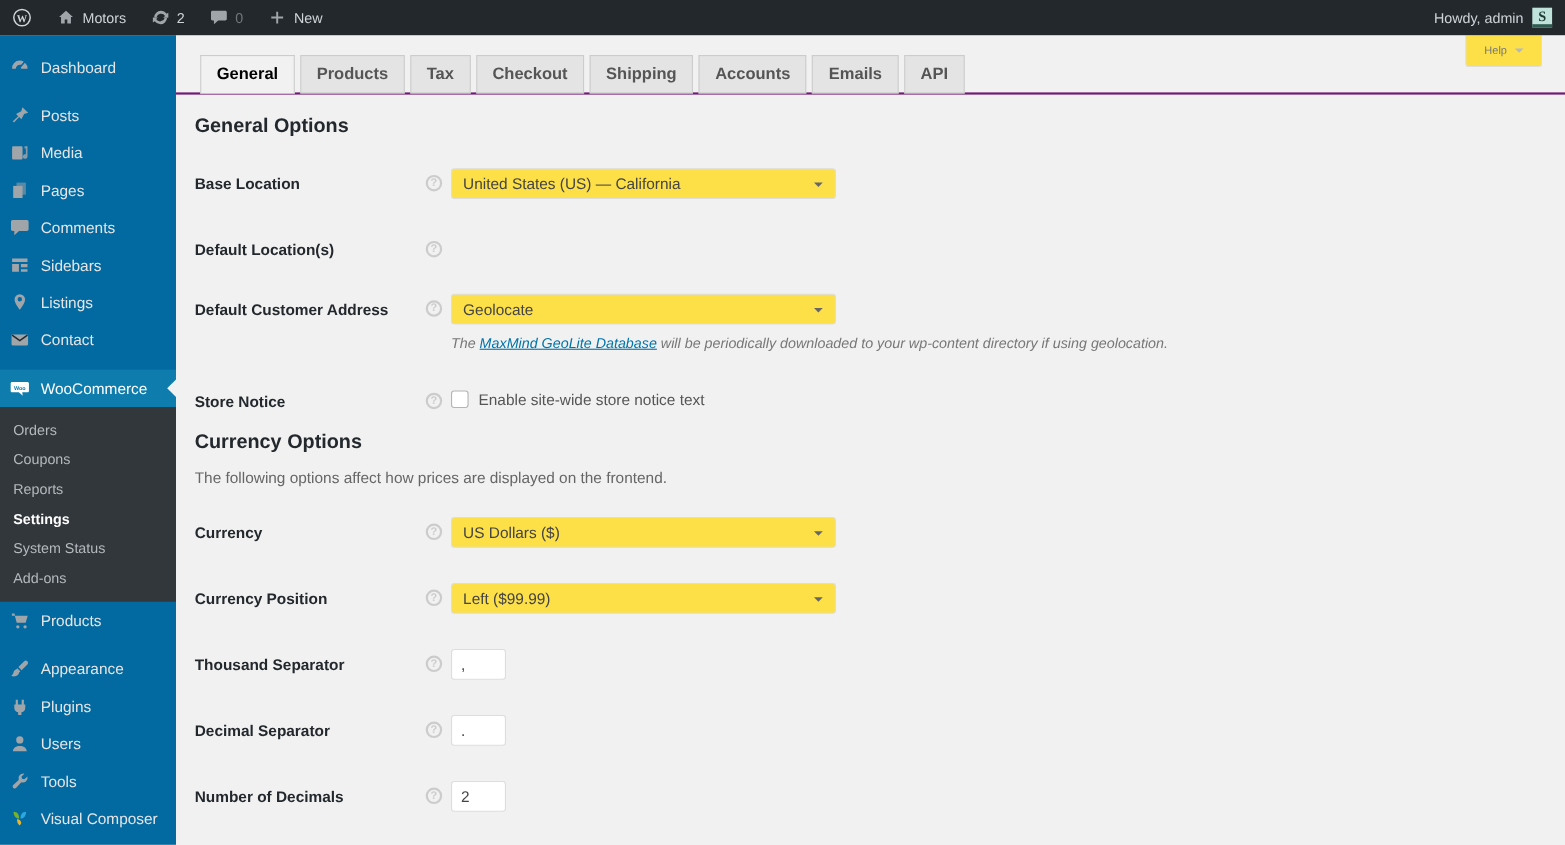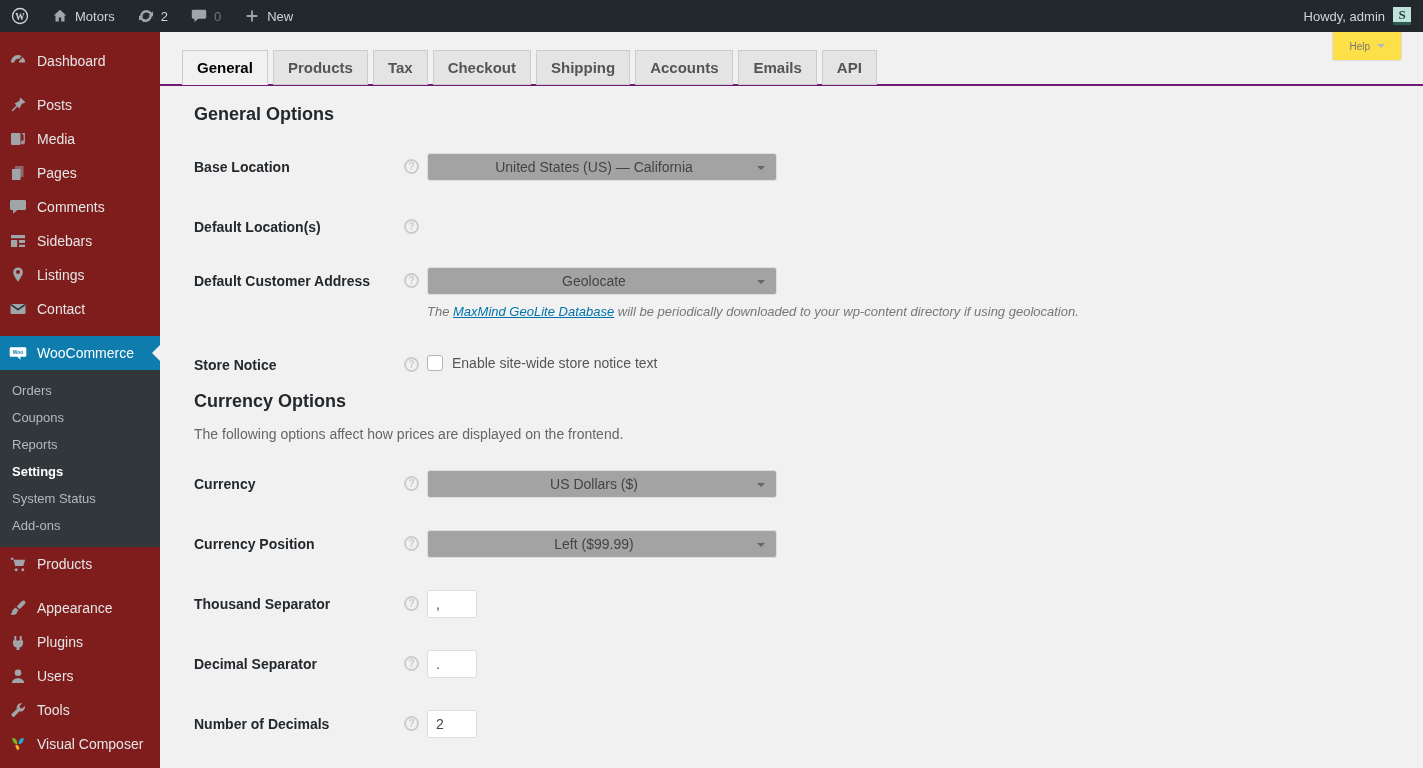--- a/index.html
+++ b/index.html
@@ -12,21 +12,21 @@
   .ab-item { display:flex; align-items:center; gap:6px; padding:0 11px; cursor:pointer; }
   .ab-item svg { width:18px; height:18px; fill:#a0a5aa; display:block; }
   .ab-spacer { flex:1; }
   .ab-count-muted { color:#72777c; }
   .ab-right { display:flex; align-items:center; gap:8px; padding:0 12px; cursor:pointer; }
   .avatar { width:18px; height:18px; background:#bfe3da; color:#1d3b33; font-weight:bold;
     font-size:13px; display:flex; align-items:center; justify-content:center;
     border-bottom:3px solid #2e5a50; font-family:"Liberation Serif", serif; }
 
   
-  .sidebar { position:absolute; top:32px; left:0; bottom:0; width:160px; background:#7f1d1d; z-index:30; padding-top:12px; }
+  .sidebar { position:absolute; top:32px; left:0; bottom:0; width:160px; background:#0369a1; z-index:30; padding-top:12px; }
   .menu-item { display:flex; align-items:center; gap:9px; padding:7px 8px; min-height:34px;
     color:#e5e5e5; font-size:14px; cursor:pointer; position:relative; }
   .menu-item svg { width:20px; height:20px; fill:#a0a5aa; flex:0 0 20px; display:block; }
   .menu-item.active { background:#0e7cac; color:#fff; }
   .menu-item.active svg { fill:#fff; }
   .menu-arrow { position:absolute; right:0; top:50%; margin-top:-8px; width:0; height:0;
     border:8px solid transparent; border-right-color:#f1f1f1; }
   .menu-sep { height:10px; }
   .submenu { background:#32373c; padding:7px 0 8px; }
   .submenu-item { display:block; padding:6px 12px; font-size:13px; color:#b4b9be; cursor:pointer; }
@@ -37,33 +37,33 @@
   .help-button { position:absolute; top:0; right:21px; background:#fde047; border:1px solid #ddd;
     border-top:none; border-radius:0 0 3px 3px; padding:8px 16px; font-size:10px; color:#777;
     display:flex; align-items:center; gap:7px; cursor:pointer; z-index:10; }
   .caret-down { width:0; height:0; border:4px solid transparent; border-top-color:#b4b9be; margin-top:4px; }
 
   .tabs-wrap { padding:18px 20px 0 22px; border-bottom:2px solid #701a75; }
   .nav-tab { display:inline-block; padding:8px 14px; margin:0 5px -1px 0; background:#e4e4e4;
     border:1px solid #ccc; font-size:15px; font-weight:bold; color:#555; cursor:pointer; }
   .nav-tab.active { background:#f1f1f1; border-bottom-color:#f1f1f1; color:#000; }
 
-  .settings { padding:0 34px; }
+  .settings { padding:0 17px; }
   .section-title { font-size:18px; font-weight:bold; color:#23282d; margin:18px 0 0; }
   .section-desc { font-size:14px; color:#666; margin-top:14px; }
   .form-row { display:flex; align-items:flex-start; margin-top:28px; }
   .form-row + .form-row { margin-top:32px; }
   .row-label { width:210px; flex:0 0 210px; font-size:14px; font-weight:bold; color:#23282d; padding-top:6px; }
   .help-tip { flex:0 0 15px; width:15px; height:15px; margin:6px 8px 0 0; border:2px solid #ccc;
     border-radius:50%; color:#ccc; font-size:10px; font-weight:bold; display:flex;
     align-items:center; justify-content:center; cursor:pointer; }
   .control { display:flex; flex-direction:column; }
-  .select-box { width:350px; height:28px; background:#a3a3a3; border:1px solid #ddd; border-radius:3px;
+  .select-box { width:350px; height:28px; background:#fde047; border:1px solid #ddd; border-radius:3px;
     display:flex; align-items:center; padding:0 26px 0 10px; font-size:14px; color:#444;
-    position:relative; cursor:pointer;justify-content:center; }
+    position:relative; cursor:pointer; }
   .select-caret { position:absolute; right:11px; top:12px; width:0; height:0;
     border:4px solid transparent; border-top-color:#666; }
   .text-input { width:50px; height:28px; background:#fff; border:1px solid #ddd; border-radius:3px;
     padding:0 8px; font-size:14px; color:#444; font-family:"Liberation Sans", sans-serif; }
   .note { margin-top:9px; font-size:13px; font-style:italic; color:#777; }
   .note a { color:#0073aa; text-decoration:underline; cursor:pointer; }
   .check-row { display:flex; align-items:center; gap:9px; padding-top:4px; }
   .checkbox { width:16px; height:16px; background:#fff; border:1px solid #b4b4b4; border-radius:3px; cursor:pointer; }
   .check-label { font-size:14px; color:#555; }
 </style>

